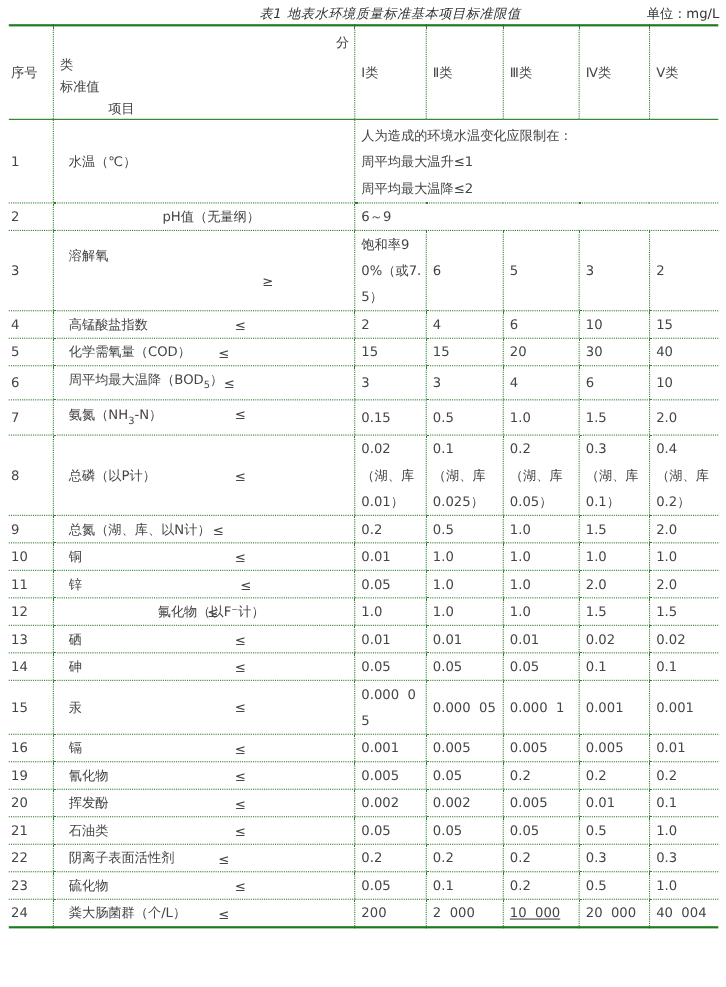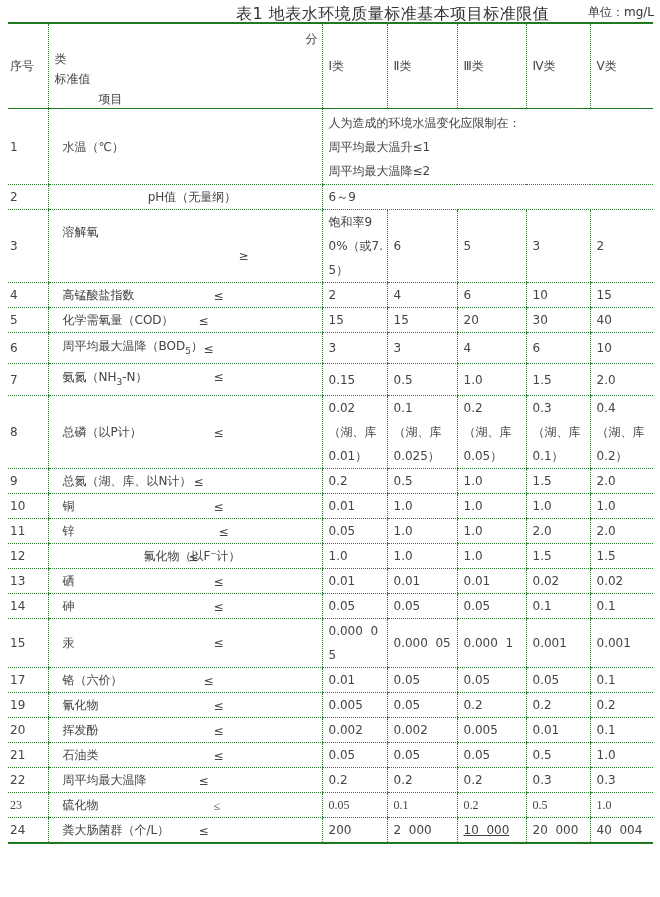--- a/index.html
+++ b/index.html
@@ -1,19 +1,19 @@
 <!DOCTYPE html>
 <html><head>
 <meta charset="utf-8">
 <style>
   html, body { margin:0; padding:0; background:#ffffff; }
   body { width:660px; height:897px; position:relative; overflow:hidden;
          font-family:"DejaVu Sans","Liberation Sans",sans-serif; color:#333333; font-size:12px; }
   .caption { position:absolute; top:0; left:0; width:660px; height:22px; }
-  .caption .title { position:absolute; left:236px; top:4px; font-size:16px; color:#333; letter-spacing:0.5px; }
+  .caption .title { position:absolute; left:236px; top:4px; font-size:12px; color:#333; letter-spacing:0.5px;font-style:italic; }
   .caption .unit { position:absolute; right:6px; top:4px; font-size:12px; color:#333; }
   table.std { position:absolute; top:22px; left:8px; width:645px; border-collapse:collapse; table-layout:fixed;
               border-top:2px solid #1f7a1f; border-bottom:2px solid #1f7a1f; }
   table.std td { padding:0 0 0 6px; vertical-align:middle; font-size:12px; color:#444; line-height:24px;
                  border-bottom:1px dotted #2e7d2e; border-left:1px dotted #2e7d2e; overflow:hidden; white-space:nowrap; }
   table.std tr td:first-child { border-left:none; padding-left:2px; }
   table.std tr.head td { border-bottom:1px solid #1f7a1f; height:84px; line-height:22px; }
   table.std tr.last td { border-bottom:none; }
   td.item { position:relative; }
   .op { position:absolute; top:0; }
@@ -210,27 +210,27 @@
         <td class="multi">
           <div style="white-space: pre;">0.000  0</div>
           <div style="white-space: pre;">5</div>
         </td>
         <td style="white-space: pre;">0.000  05</td>
         <td style="white-space: pre;">0.000  1</td>
         <td style="white-space: pre;">0.001</td>
         <td style="white-space: pre;">0.001</td>
       </tr>
       <tr style="height: 25px;">
-        <td>17</td>
-        <td class="item" style="padding-left: 14px;"><span>铬（六价）</span><span class="op" style="left: 155px; top: 0.5px;">≤</span></td>
-        <td style="white-space: pre;">0.01</td>
-        <td style="white-space: pre;">0.05</td>
-        <td style="white-space: pre;">0.05</td>
-        <td style="white-space: pre;">0.05</td>
-        <td style="white-space: pre;">0.1</td>
+        <td>16</td>
+        <td class="item" style="padding-left: 14px;"><span>镉</span><span class="op" style="left: 165px; top: 0.5px;">≤</span></td>
+        <td style="white-space: pre;">0.001</td>
+        <td style="white-space: pre;">0.005</td>
+        <td style="white-space: pre;">0.005</td>
+        <td style="white-space: pre;">0.005</td>
+        <td style="white-space: pre;">0.01</td>
       </tr>
       <tr style="height: 25px; margin-left: 36px;">
         <td>19</td>
         <td class="item" style="padding-left: 14px;"><span>氰化物</span><span class="op" style="left: 165px; top: 0.5px;">≤</span></td>
         <td style="white-space: pre;">0.005</td>
         <td style="white-space: pre;">0.05</td>
         <td style="white-space: pre;">0.2</td>
         <td style="white-space: pre;">0.2</td>
         <td style="white-space: pre;">0.2</td>
       </tr>
@@ -247,28 +247,28 @@
         <td>21</td>
         <td class="item" style="padding-left: 14px;"><span>石油类</span><span class="op" style="left: 165px; top: 0.5px;">≤</span></td>
         <td style="white-space: pre;">0.05</td>
         <td style="white-space: pre;">0.05</td>
         <td style="white-space: pre;">0.05</td>
         <td style="white-space: pre;">0.5</td>
         <td style="white-space: pre;">1.0</td>
       </tr>
       <tr style="height: 25px;">
         <td>22</td>
-        <td class="item" style="padding-left: 14px;"><span>周平均最大温降</span><span class="op" style="left: 150px; top: 0.5px;">≤</span></td>
+        <td class="item" style="padding-left: 14px;"><span>阴离子表面活性剂</span><span class="op" style="left: 150px; top: 0.5px;">≤</span></td>
         <td style="white-space: pre;">0.2</td>
         <td style="white-space: pre;">0.2</td>
         <td style="white-space: pre;">0.2</td>
         <td style="white-space: pre;">0.3</td>
         <td style="white-space: pre;">0.3</td>
       </tr>
-      <tr style="height: 25px; font-family: Liberation Serif, serif;">
+      <tr style="height: 25px;">
         <td>23</td>
         <td class="item" style="padding-left: 14px;"><span>硫化物</span><span class="op" style="left: 165px; top: 0.5px;">≤</span></td>
         <td style="white-space: pre;">0.05</td>
         <td style="white-space: pre;">0.1</td>
         <td style="white-space: pre;">0.2</td>
         <td style="white-space: pre;">0.5</td>
         <td style="white-space: pre;">1.0</td>
       </tr>
       <tr class="last" style="height: 25px;">
         <td>24</td>

